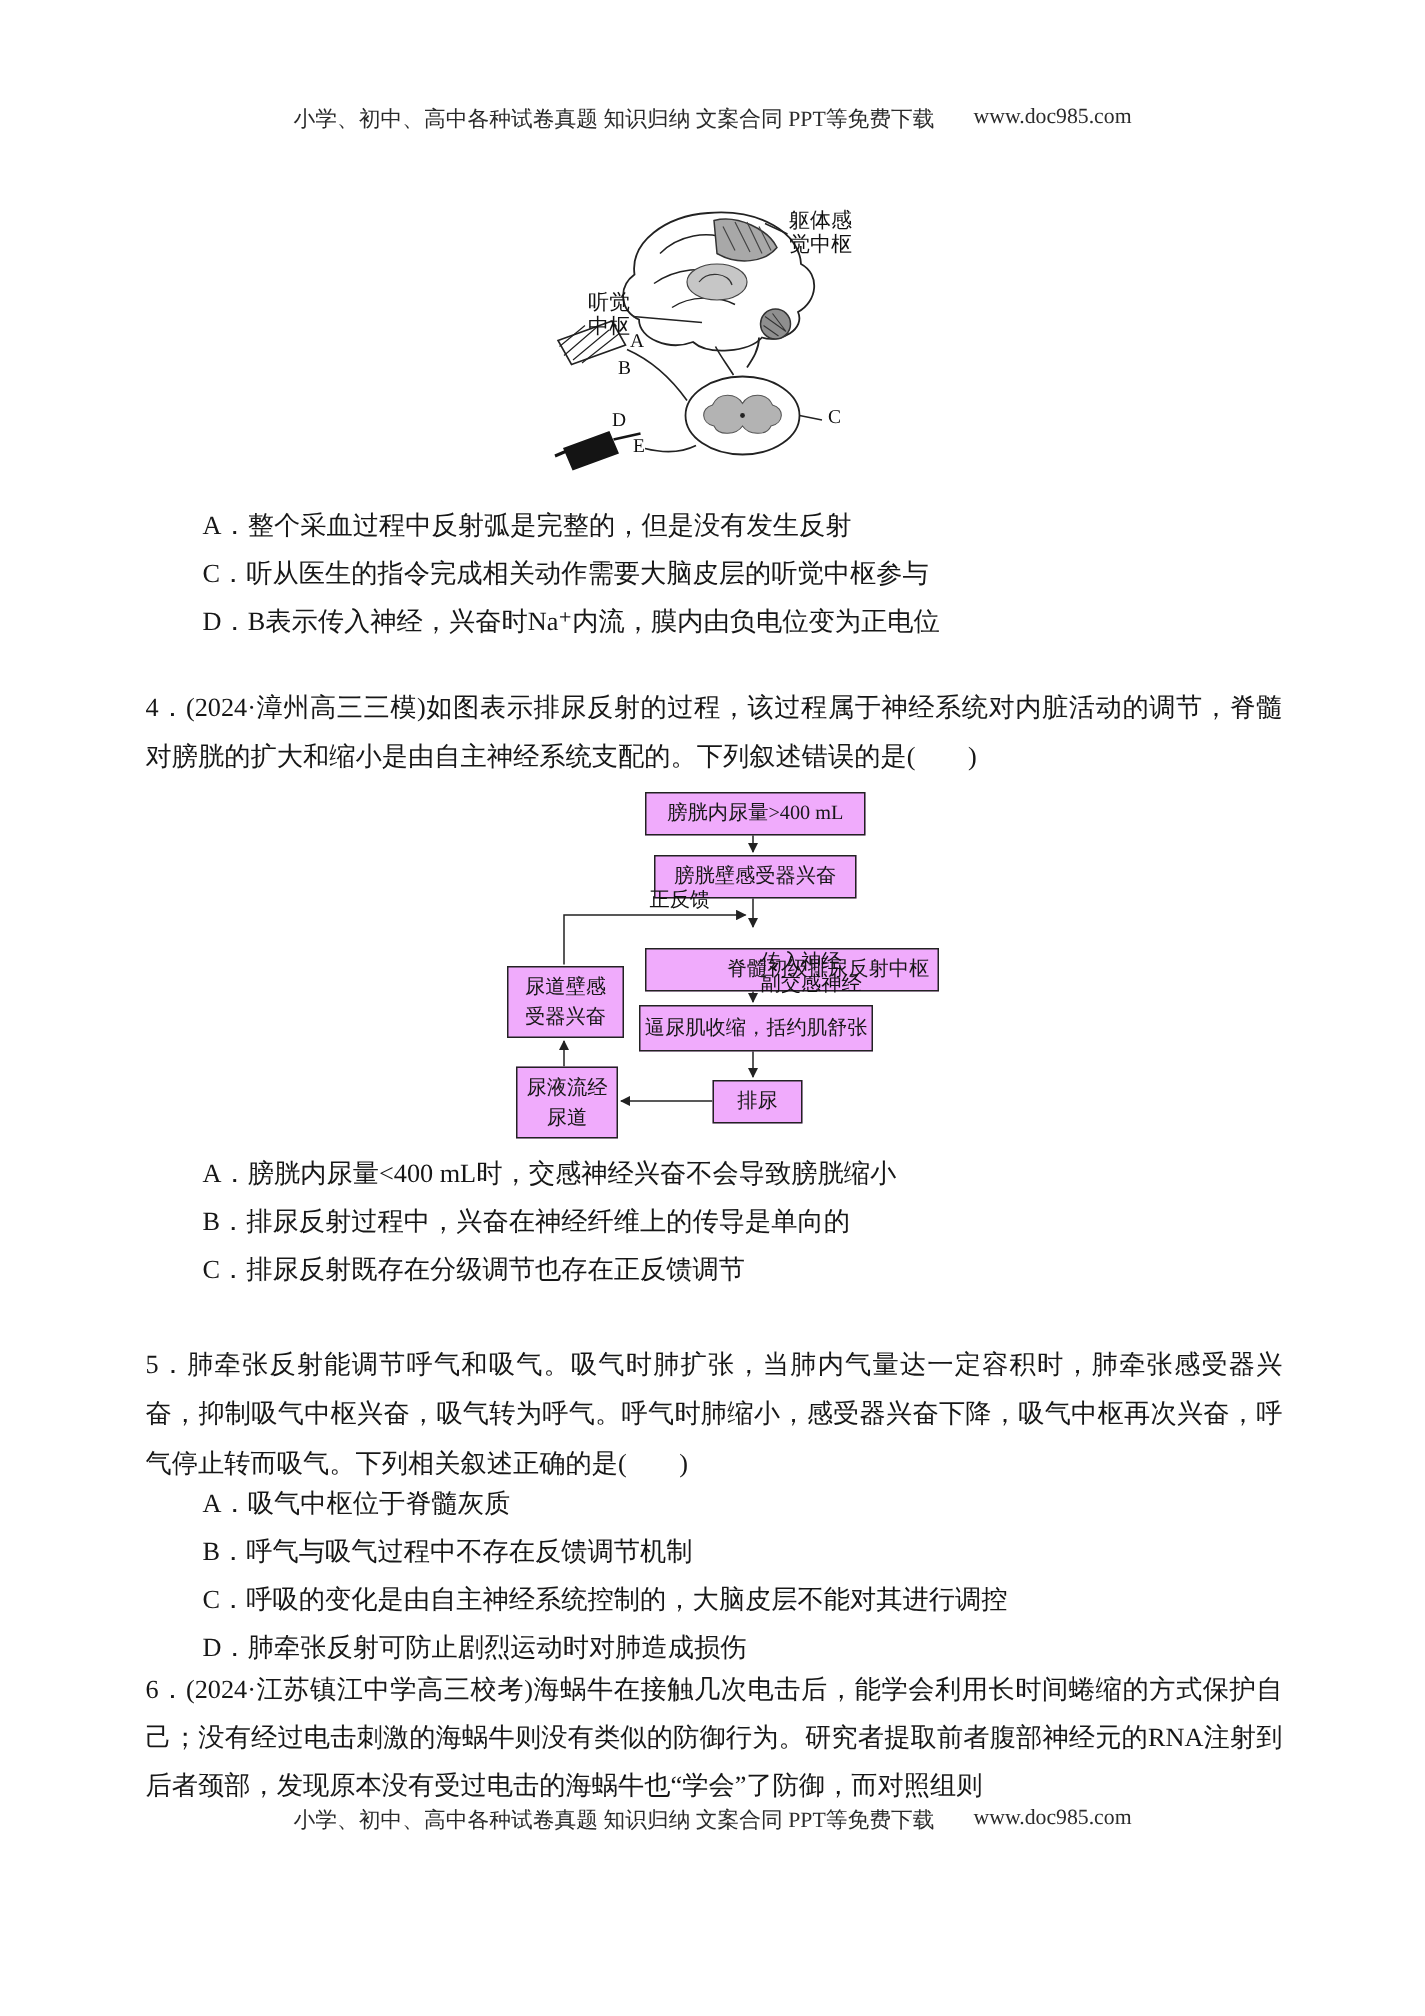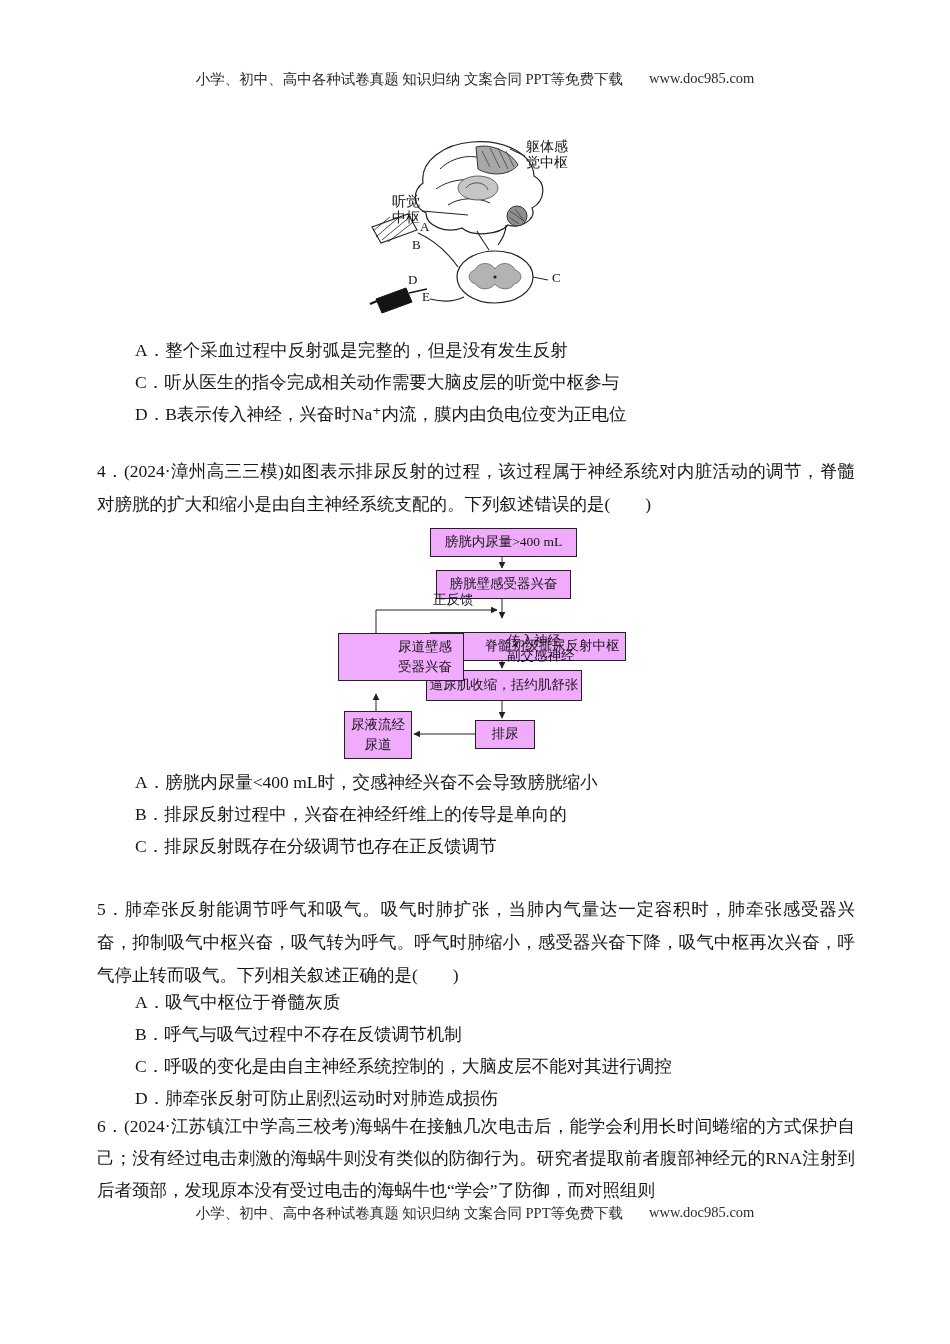--- a/index.html
+++ b/index.html
@@ -120,21 +120,21 @@
         <line x1="145" y1="210" x2="84" y2="210" marker-end="url(#fc-arr)"></line>
         <line x1="46" y1="187" x2="46" y2="170" marker-end="url(#fc-arr)"></line>
         <polyline points="46,119 46,86 167,86" marker-end="url(#fc-arr)"></polyline>
       </g>
     </svg>
     <div class="fbox" style="left:100px;top:4px;width:145px;">膀胱内尿量&gt;400 mL</div>
     <div class="fbox" style="left:106px;top:46px;width:133px;">膀胱壁感受器兴奋</div>
     <div class="fbox" style="left:100px;top:108px;width:146px;padding-left:48px;">脊髓初级排尿反射中枢</div>
     <div class="fbox" style="left:96px;top:146px;width:154px;height:29px;line-height:27px;">逼尿肌收缩，括约肌舒张</div>
     <div class="fbox" style="left:145px;top:196px;width:58px;">排尿</div>
-    <div class="fbox tall" style="left:8px;top:109px;width:76px;padding-left:48px;">尿道壁感
+    <div class="fbox tall" style="left:8px;top:120px;width:76px;">尿道壁感
 受器兴奋</div>
     <div class="fbox tall" style="left:14px;top:187px;width:66px;">尿液流经
 尿道</div>
     <div class="fc-label" style="left:177px;top:73px;margin-top:35px;">传入神经</div>
     <div class="fc-label" style="left:177px;top:123px;">副交感神经</div>
     <div class="fc-label" style="left:64px;top:67px;margin-left:39px;">正反馈</div>
   </div>
 
   <div class="opts" style="top:766px;">
     <div class="opt">A．膀胱内尿量&lt;400 mL时，交感神经兴奋不会导致膀胱缩小</div>

